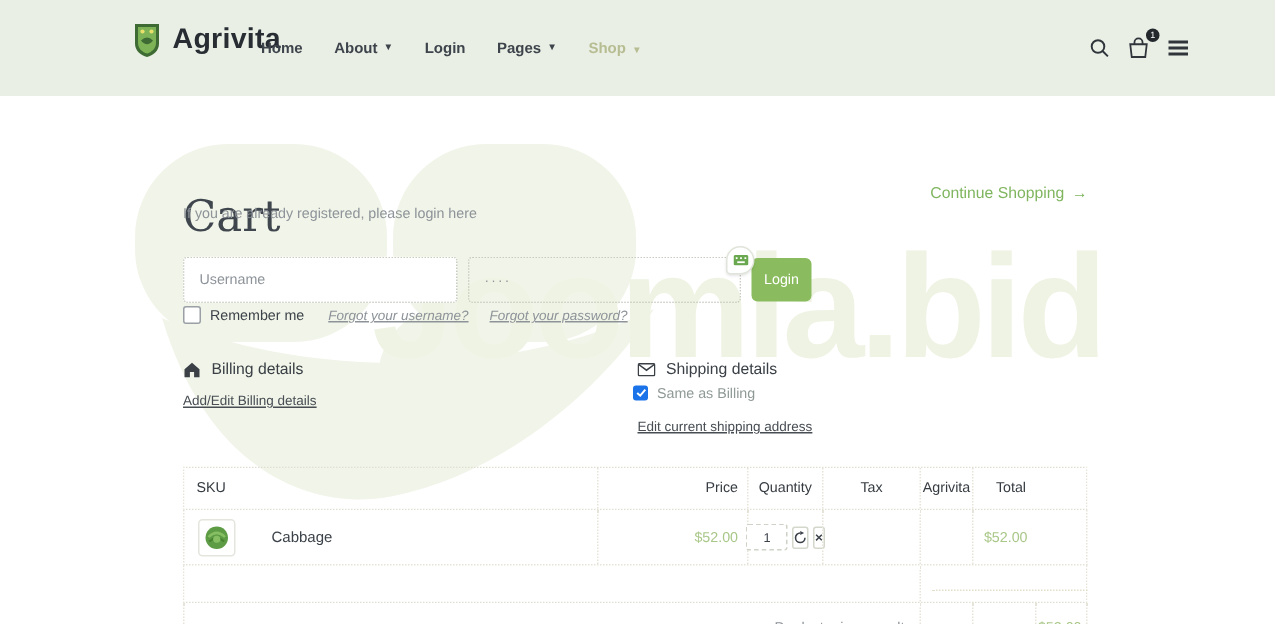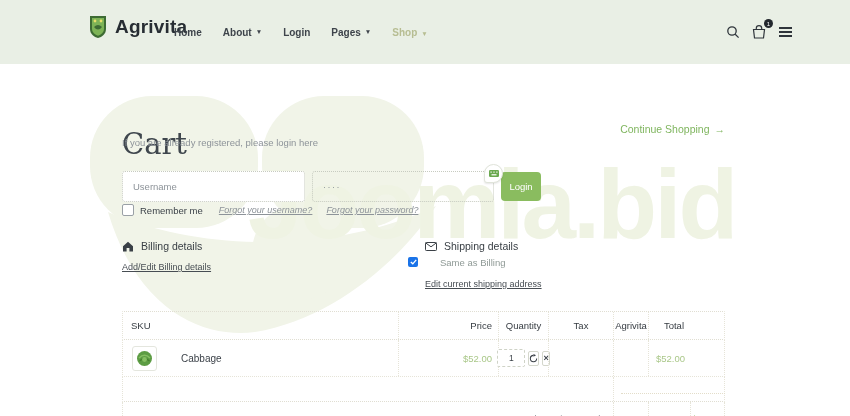--- a/index.html
+++ b/index.html
@@ -47,21 +47,21 @@
        margin-right:6px;flex:0 0 auto;}
   .remember-label{font-size:9.5px;color:#3c4249;margin-right:16px;}
   .forgot{font-size:9px;color:#8d9399;font-style:italic;text-decoration:underline;margin-right:14px;}
   
   .section-title{display:flex;align-items:center;gap:7px;font-size:10.5px;color:#3a4046;z-index:1;position:absolute;}
   .billing-title{left:122px;top:240px;}
   .shipping-title{left:425px;top:240px;}
   .detail-link{position:absolute;z-index:1;font-size:9px;color:#474d53;text-decoration:underline;}
   .billing-link{left:122px;top:262px;}
   .ship-link{left:425px;top:279px;}
-  .same-row{position:absolute;left:408px;top:257px;z-index:1;display:flex;align-items:flex-start;gap:22px;}
+  .same-row{position:absolute;left:422px;top:257px;z-index:1;display:flex;align-items:flex-start;gap:6px;}
   .checkbox-checked{width:10px;height:10px;border-radius:2px;background:#1a73e8;display:flex;
        align-items:center;justify-content:center;flex:0 0 auto;}
   .same-label{font-size:9.5px;color:#8f9a96;}
   
   .cart-table{position:absolute;left:122px;top:311px;width:603px;z-index:1;font-size:9.5px;color:#3c4249;}
   .trow{display:grid;grid-template-columns:275px 100px 50px 65px 35px 42px 36px;
         border-left:1px dotted #e6e4d8;border-right:1px dotted #e6e4d8;box-sizing:border-box;}
   .thead{border-top:1px dotted #e0ded2;border-bottom:1px dotted #e0ded2;}
   .cell{display:flex;align-items:center;box-sizing:border-box;}
   .cell + .cell{border-left:1px dotted #e6e4d8;}

